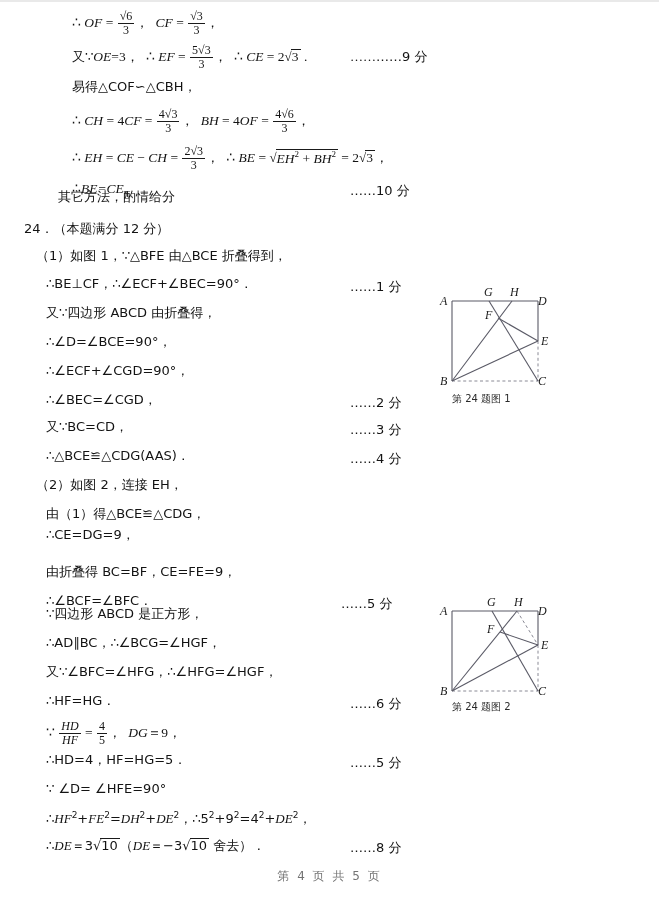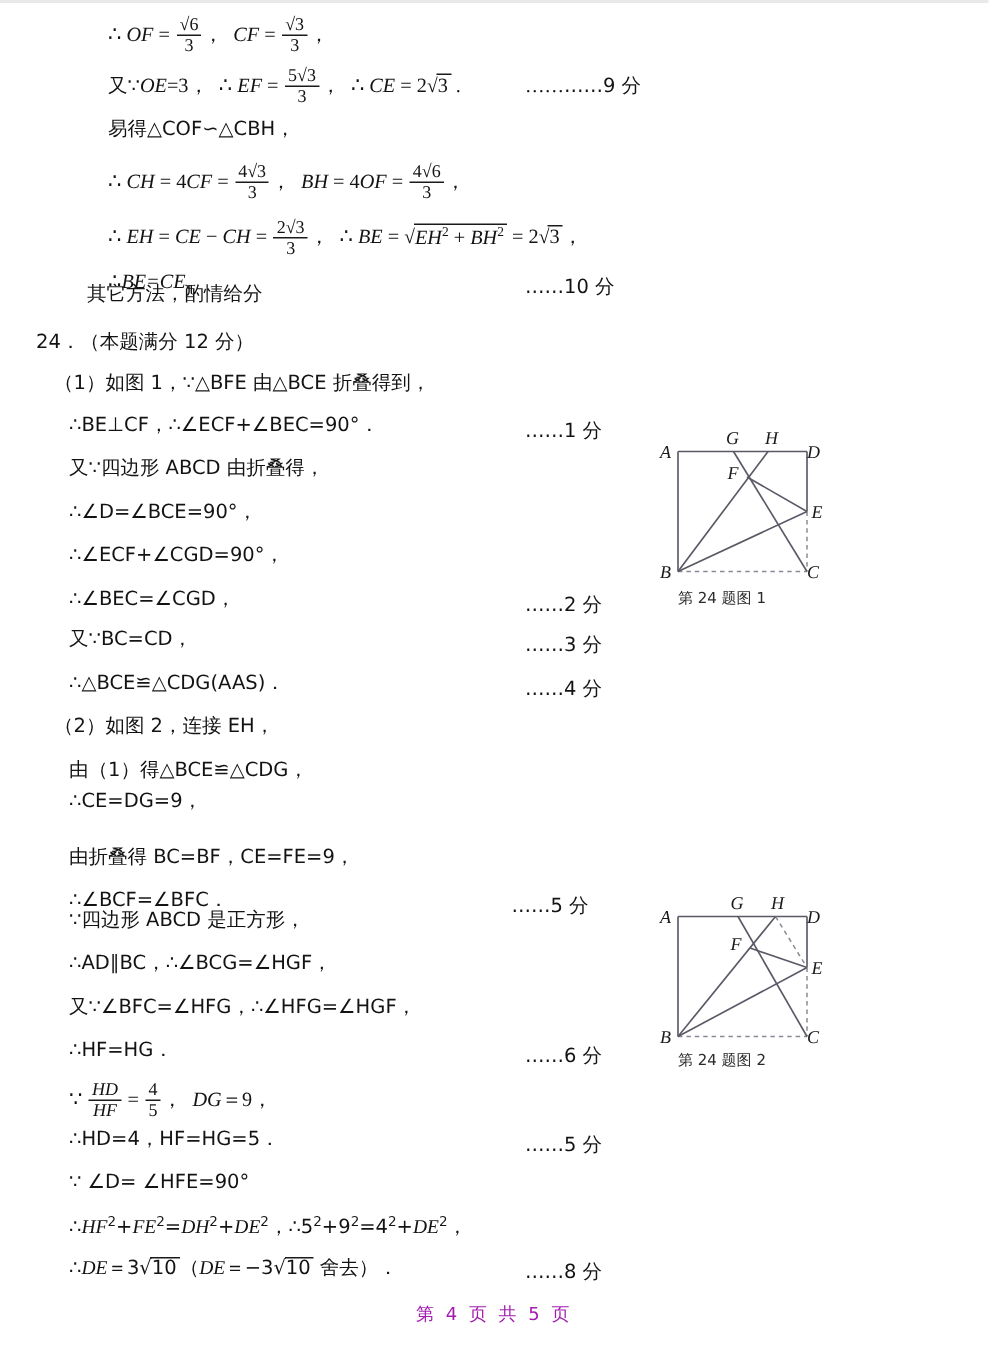--- a/index.html
+++ b/index.html
@@ -80,21 +80,21 @@
     color: #1a1a1a;
   }
   
   .footer {
     position: absolute;
     left: 0; right: 0;
     text-align: center;
     font-family: "DejaVu Sans", "Liberation Sans", sans-serif;
     font-size: 12px;
     letter-spacing: 2px;
-    color: #a21caf;
+    color: #737373;
   }
   .topedge {
     position: absolute;
     left: 0; top: 0; width: 659px; height: 2px;
     background: #e9e9e9;
   }
 </style>
 </head>
 <body>
 

